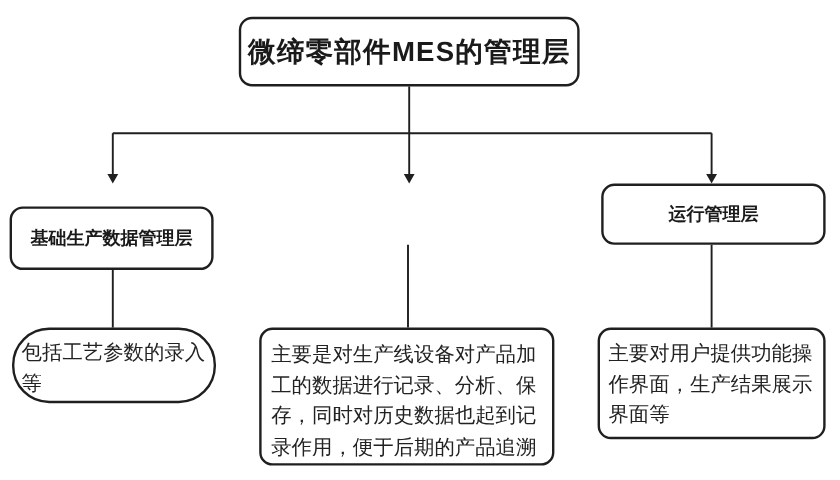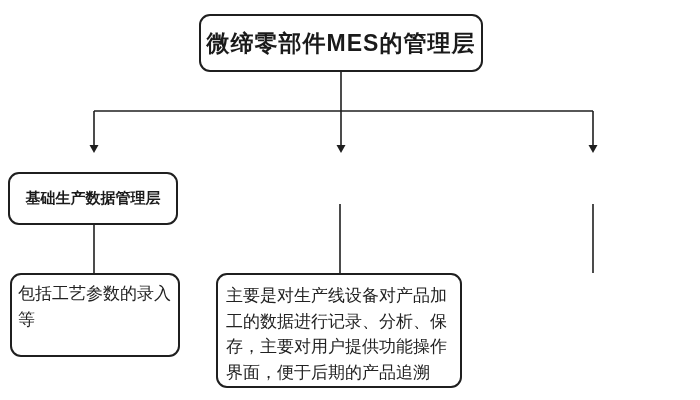--- a/index.html
+++ b/index.html
@@ -45,21 +45,21 @@
   }
   .node-mid-left   { left: 8px;   top: 153px; width: 170px; height: 53px; font-size: 15px; margin-top: 19px; }
   .node-mid-center { left: 220px; top: 153px; width: 240px; height: 51px; font-size: 15px; }
   .node-mid-right  { left: 501px; top: 153px; width: 187px; height: 51px; font-size: 15px; }
   .node.desc-node {
     font-size: 17px;
     line-height: 1.5;
     text-align: left;
     color: #222222;
   }
-  .node-bot-left   { left: 10px;  top: 273px; width: 170px; height: 84px;  padding: 6px 6px; }
+  .node-bot-left   { left: 10px;  top: 273px; width: 170px; height: 63px;  padding: 6px 6px; border-radius: 31px; }
   .node-bot-center { left: 216px; top: 273px; width: 246px; height: 115px; padding: 8px 8px; }
   .node-bot-right  { left: 498px; top: 273px; width: 190px; height: 93px;  padding: 7px 7px; }
 </style>
 </head>
 <body>
 
 <div class="canvas">
 
   <svg class="connector-layer" viewBox="0 0 700 400" xmlns="http://www.w3.org/2000/svg">
     <g stroke="#1f1f1f" stroke-width="1.6" fill="none">
@@ -85,23 +85,29 @@
 
   <div class="node title-node node-root">
     <span>微缔零部件MES的管理层</span>
   </div>
 
   <div class="node title-node node-mid-left">
     <span>基础生产数据管理层</span>
   </div>
 
 
+  <div class="node title-node node-mid-right">
+    <span>运行管理层</span>
+  </div>
 
   <div class="node desc-node node-bot-left">
     <span>包括工艺参数的录入等</span>
   </div>
 
   <div class="node desc-node node-bot-center">
-    <span>主要是对生产线设备对产品加工的数据进行记录、分析、保存，主要对用户提供功能操作界面，便于后期的产品追溯</span>
+    <span>主要是对生产线设备对产品加工的数据进行记录、分析、保存，同时对历史数据也起到记录作用，便于后期的产品追溯</span>
   </div>
 
+  <div class="node desc-node node-bot-right">
+    <span>主要对用户提供功能操作界面，生产结果展示界面等</span>
+  </div>
 
 </div>
 
 </body></html>

